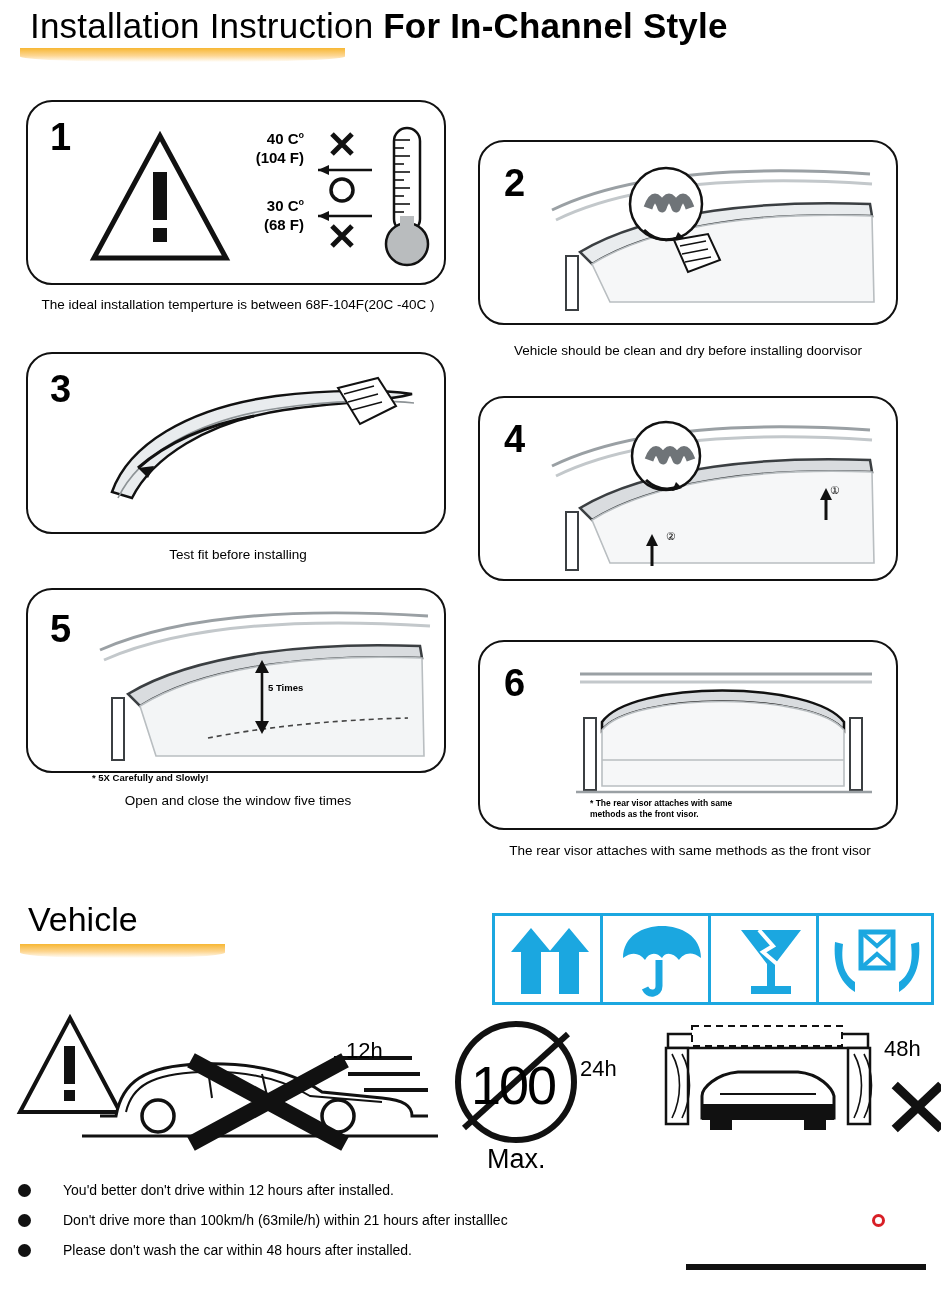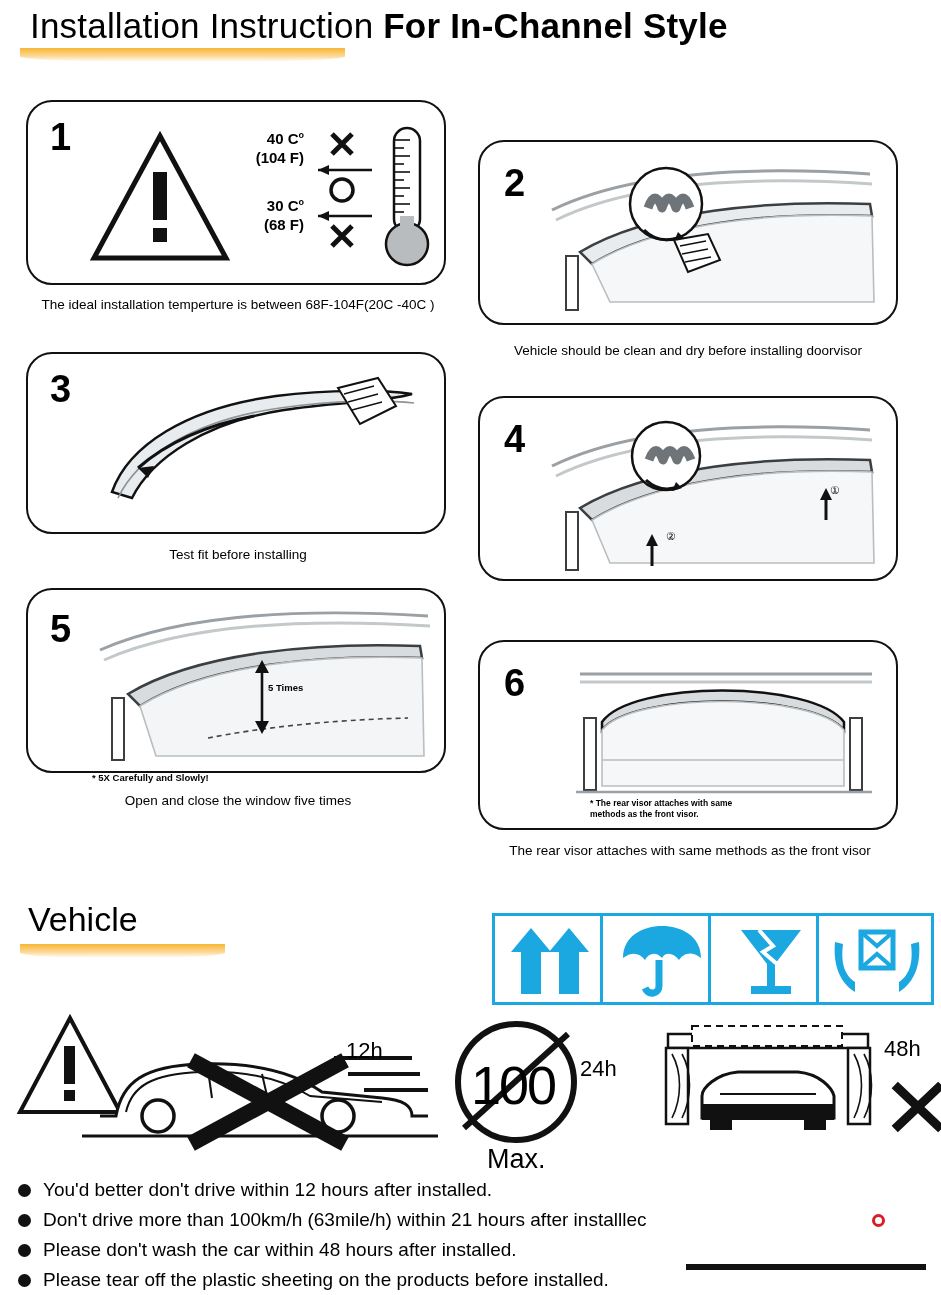--- a/index.html
+++ b/index.html
@@ -60,21 +60,21 @@
 
   
   .blue-box{
     position:absolute;border:3px solid #1ba7e0;background:#fff;box-sizing:border-box;
   }
 
   
   .bullets{position:absolute;left:18px;top:1175px;width:700px;}
   .bullet-row{display:flex;align-items:center;height:30px;}
   .dot{width:13px;height:13px;border-radius:50%;background:#111;margin-right:12px;flex:0 0 auto;}
-  .bullet-text{font-size:19px;white-space:nowrap;}
+  .bullet-text{font-size:14px;white-space:nowrap;margin-left:20px;}
 
   
   .logo{
     position:absolute;left:686px;top:1208px;width:240px;height:62px;
   }
   .logo-text{
     position:absolute;left:0;top:0;
     font-family:"Liberation Serif", serif;
     font-weight:700;font-size:52px;letter-spacing:-1px;
   }
@@ -349,24 +349,20 @@
       <span class="bullet-text">You'd better don't drive within 12 hours after installed.</span>
     </div>
     <div class="bullet-row">
       <span class="dot"></span>
       <span class="bullet-text">Don't drive more than 100km/h (63mile/h) within 21 hours after installlec</span>
     </div>
     <div class="bullet-row">
       <span class="dot"></span>
       <span class="bullet-text">Please don't wash the car within 48 hours after installed.</span>
     </div>
-    <div class="bullet-row">
-      <span class="dot"></span>
-      <span class="bullet-text">Please tear off the plastic sheeting on the products before installed.</span>
-    </div>
   </div>
 
   <div class="logo">
     <div class="logo-dot"></div>
     <div class="logo-bar"></div>
   </div>
 
 </div>
 
 </body></html>

